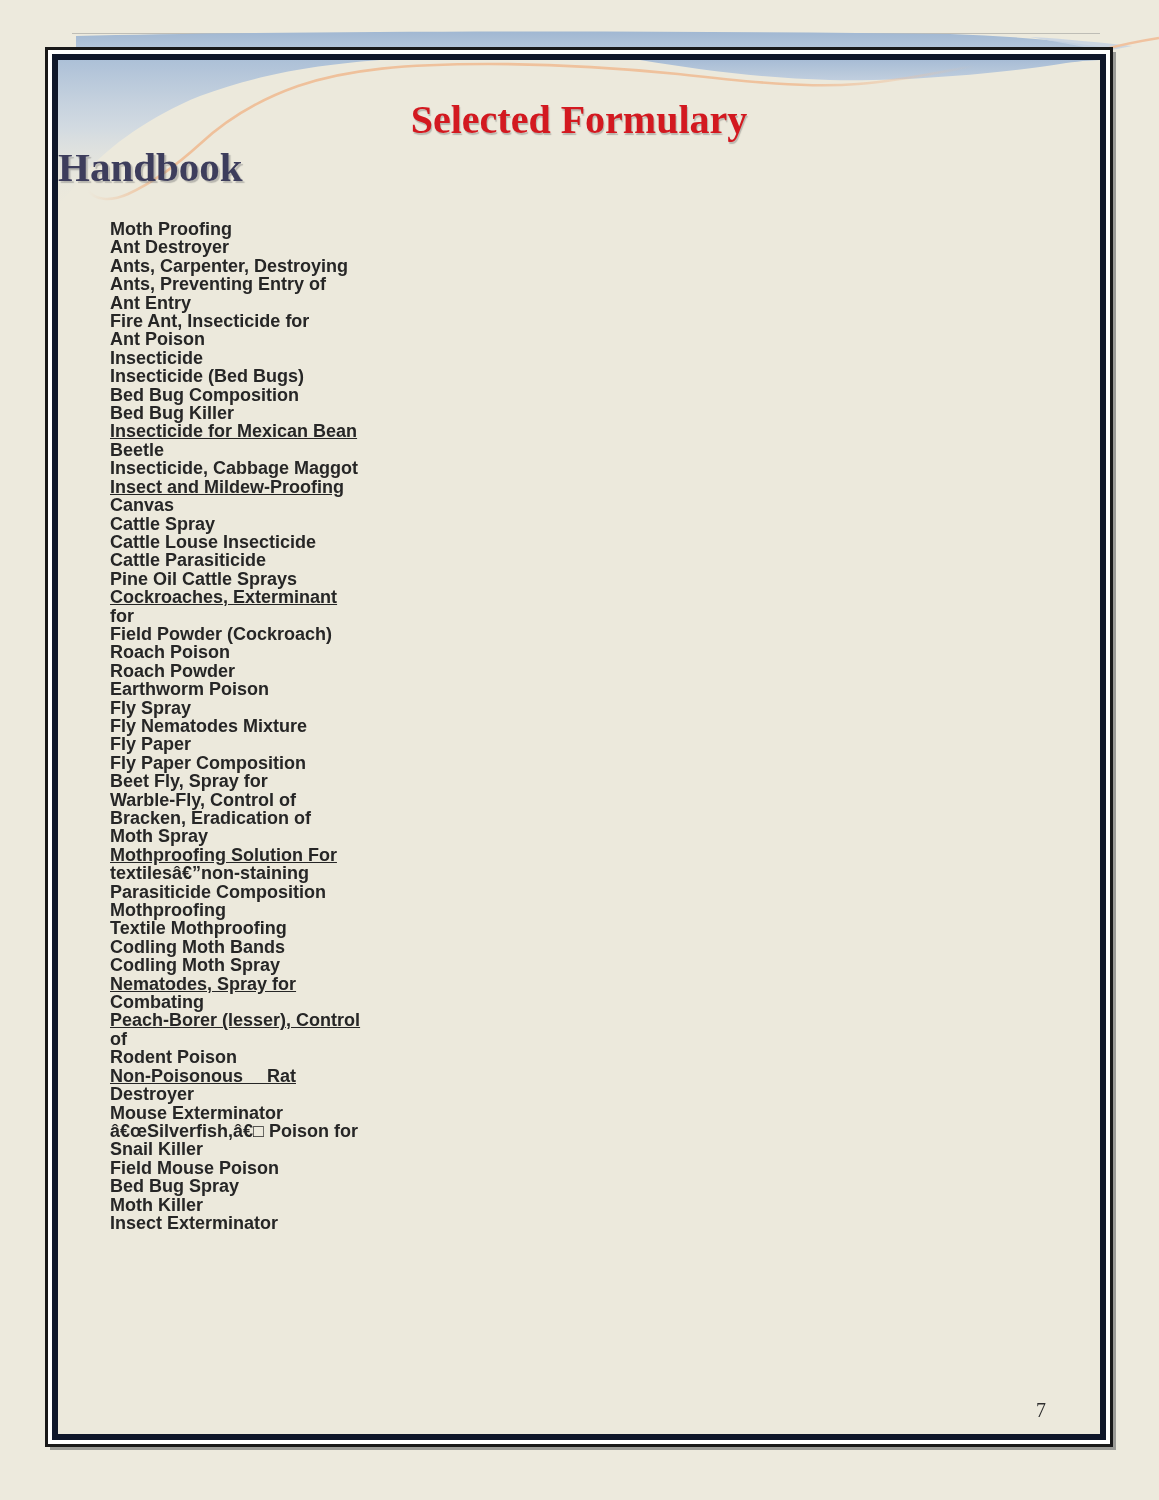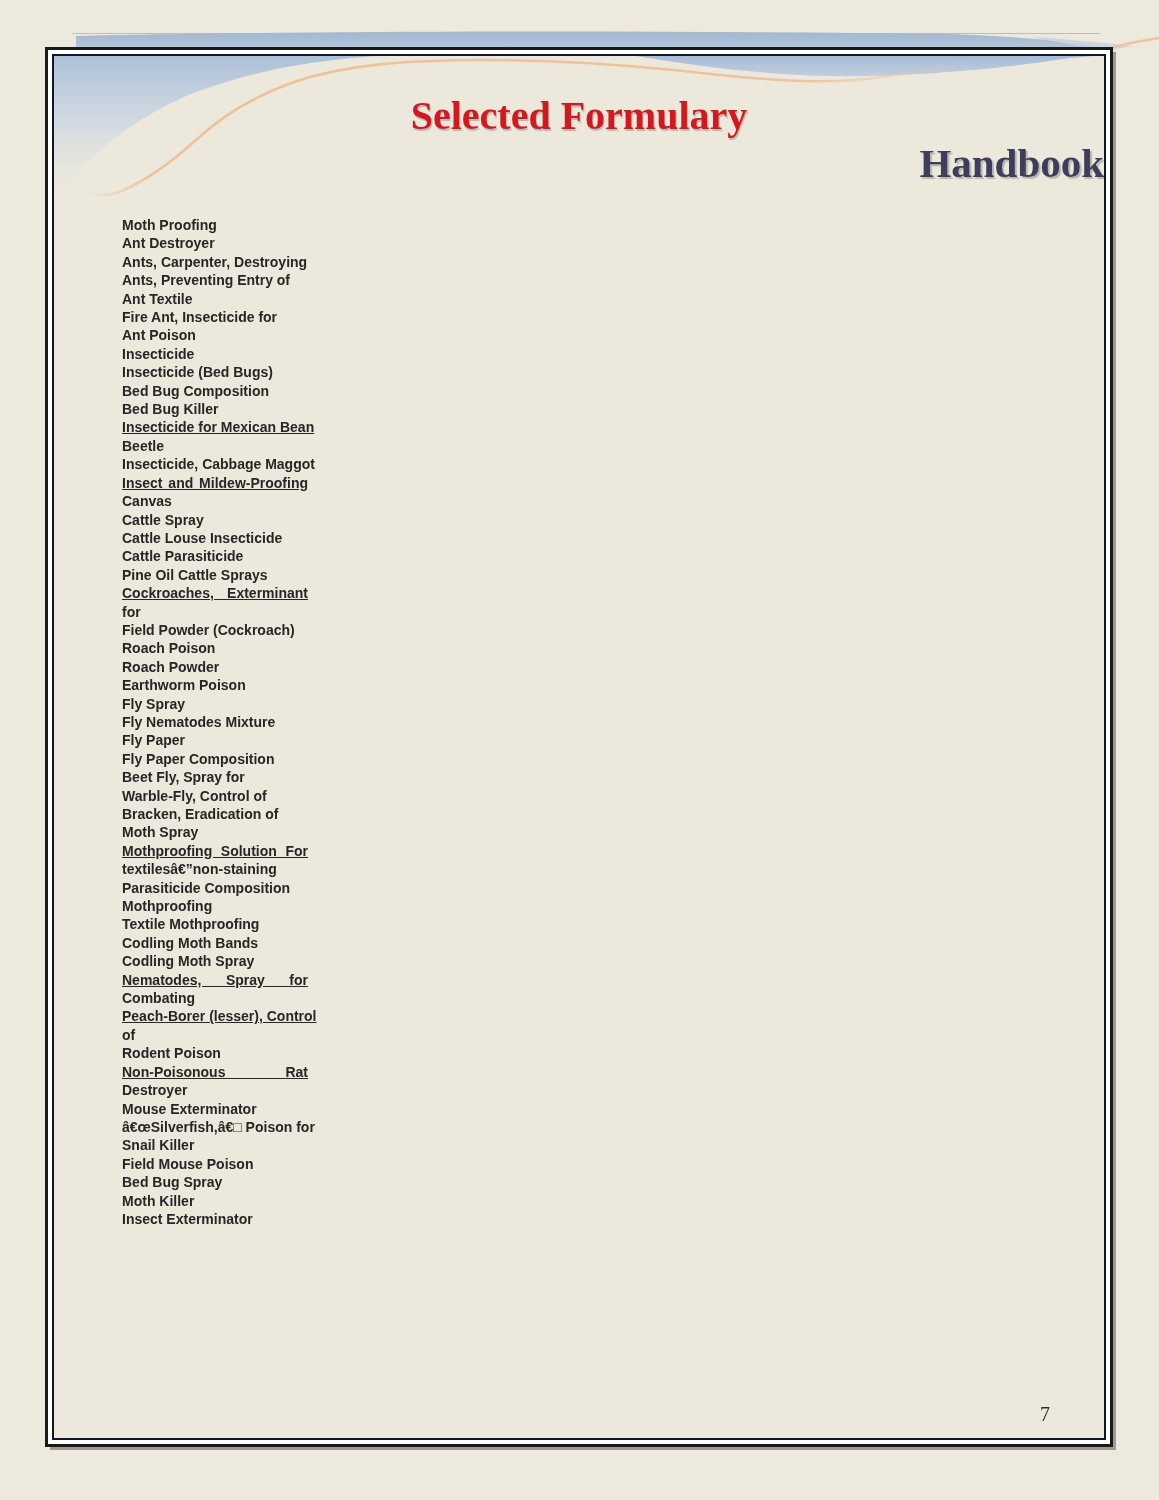--- a/index.html
+++ b/index.html
@@ -17,21 +17,21 @@
   .frame{
     position:absolute;left:45px;top:47px;width:1068px;height:1400px;
     background:#ffffff;
     border:3px solid #191919;
     box-shadow:4px 4px 0 -1px #9B9B96;
     z-index:2;
     box-sizing:border-box;
   }
   .frame-inner{
     position:absolute;left:4px;top:4px;right:4px;bottom:4px;
-    border:2px solid #0f172a;
+    border:6px solid #0f172a;
     background:#ECE9DC;
     box-sizing:border-box;
   }
   .content{
     position:absolute;left:0;top:0;right:0;bottom:0;
     overflow:hidden;
   }
   .decor-inside{
     position:absolute;left:0;top:0;width:1047px;height:260px;z-index:1;
   }
@@ -40,30 +40,30 @@
     margin:36px 0 0 0;
     text-align:center;
     font-family:"Liberation Serif",serif;
     font-weight:bold;
     font-size:40px;line-height:48px;
     color:#D31920;
     text-shadow:1px 2px 1px rgba(90,90,90,0.35);
   }
   .title-line2{
     margin:0;
-    text-align:right;
+    text-align:left;
     font-family:"Liberation Serif",serif;
     font-weight:bold;
     font-size:41px;line-height:46px;
     color:#3D3D5C;
     text-shadow:2px 2px 1px rgba(120,120,120,0.45);
   }
   .index-list{
-    position:absolute;left:68px;top:160px;width:186px;z-index:3;
-    font-size:14px;line-height:18.4px;
+    position:absolute;left:52px;top:160px;width:186px;z-index:3;
+    font-size:18px;line-height:18.4px;
     font-weight:600;
     color:#262626;
     text-justify:inter-word;
   }
   .iline{white-space:nowrap;}
   .iline.just{
     text-align:justify;
     text-align-last:justify;
     text-decoration:underline;
     -moz-text-align-last:justify;
@@ -120,21 +120,21 @@
       <div class="titles">
         <h1 class="title-line1">Selected Formulary</h1>
         <h1 class="title-line2">Handbook</h1>
       </div>
 
       <div class="index-list">
           <div class="iline">Moth Proofing</div>
           <div class="iline">Ant Destroyer</div>
           <div class="iline">Ants, Carpenter, Destroying</div>
           <div class="iline">Ants, Preventing Entry of</div>
-          <div class="iline">Ant Textile</div>
+          <div class="iline">Ant Entry</div>
           <div class="iline">Fire Ant, Insecticide for</div>
           <div class="iline">Ant Poison</div>
           <div class="iline">Insecticide</div>
           <div class="iline">Insecticide (Bed Bugs)</div>
           <div class="iline">Bed Bug Composition</div>
           <div class="iline">Bed Bug Killer</div>
           <div class="iline just">Insecticide for Mexican Bean</div>
           <div class="iline">Beetle</div>
           <div class="iline">Insecticide, Cabbage Maggot</div>
           <div class="iline just">Insect and Mildew-Proofing</div>

